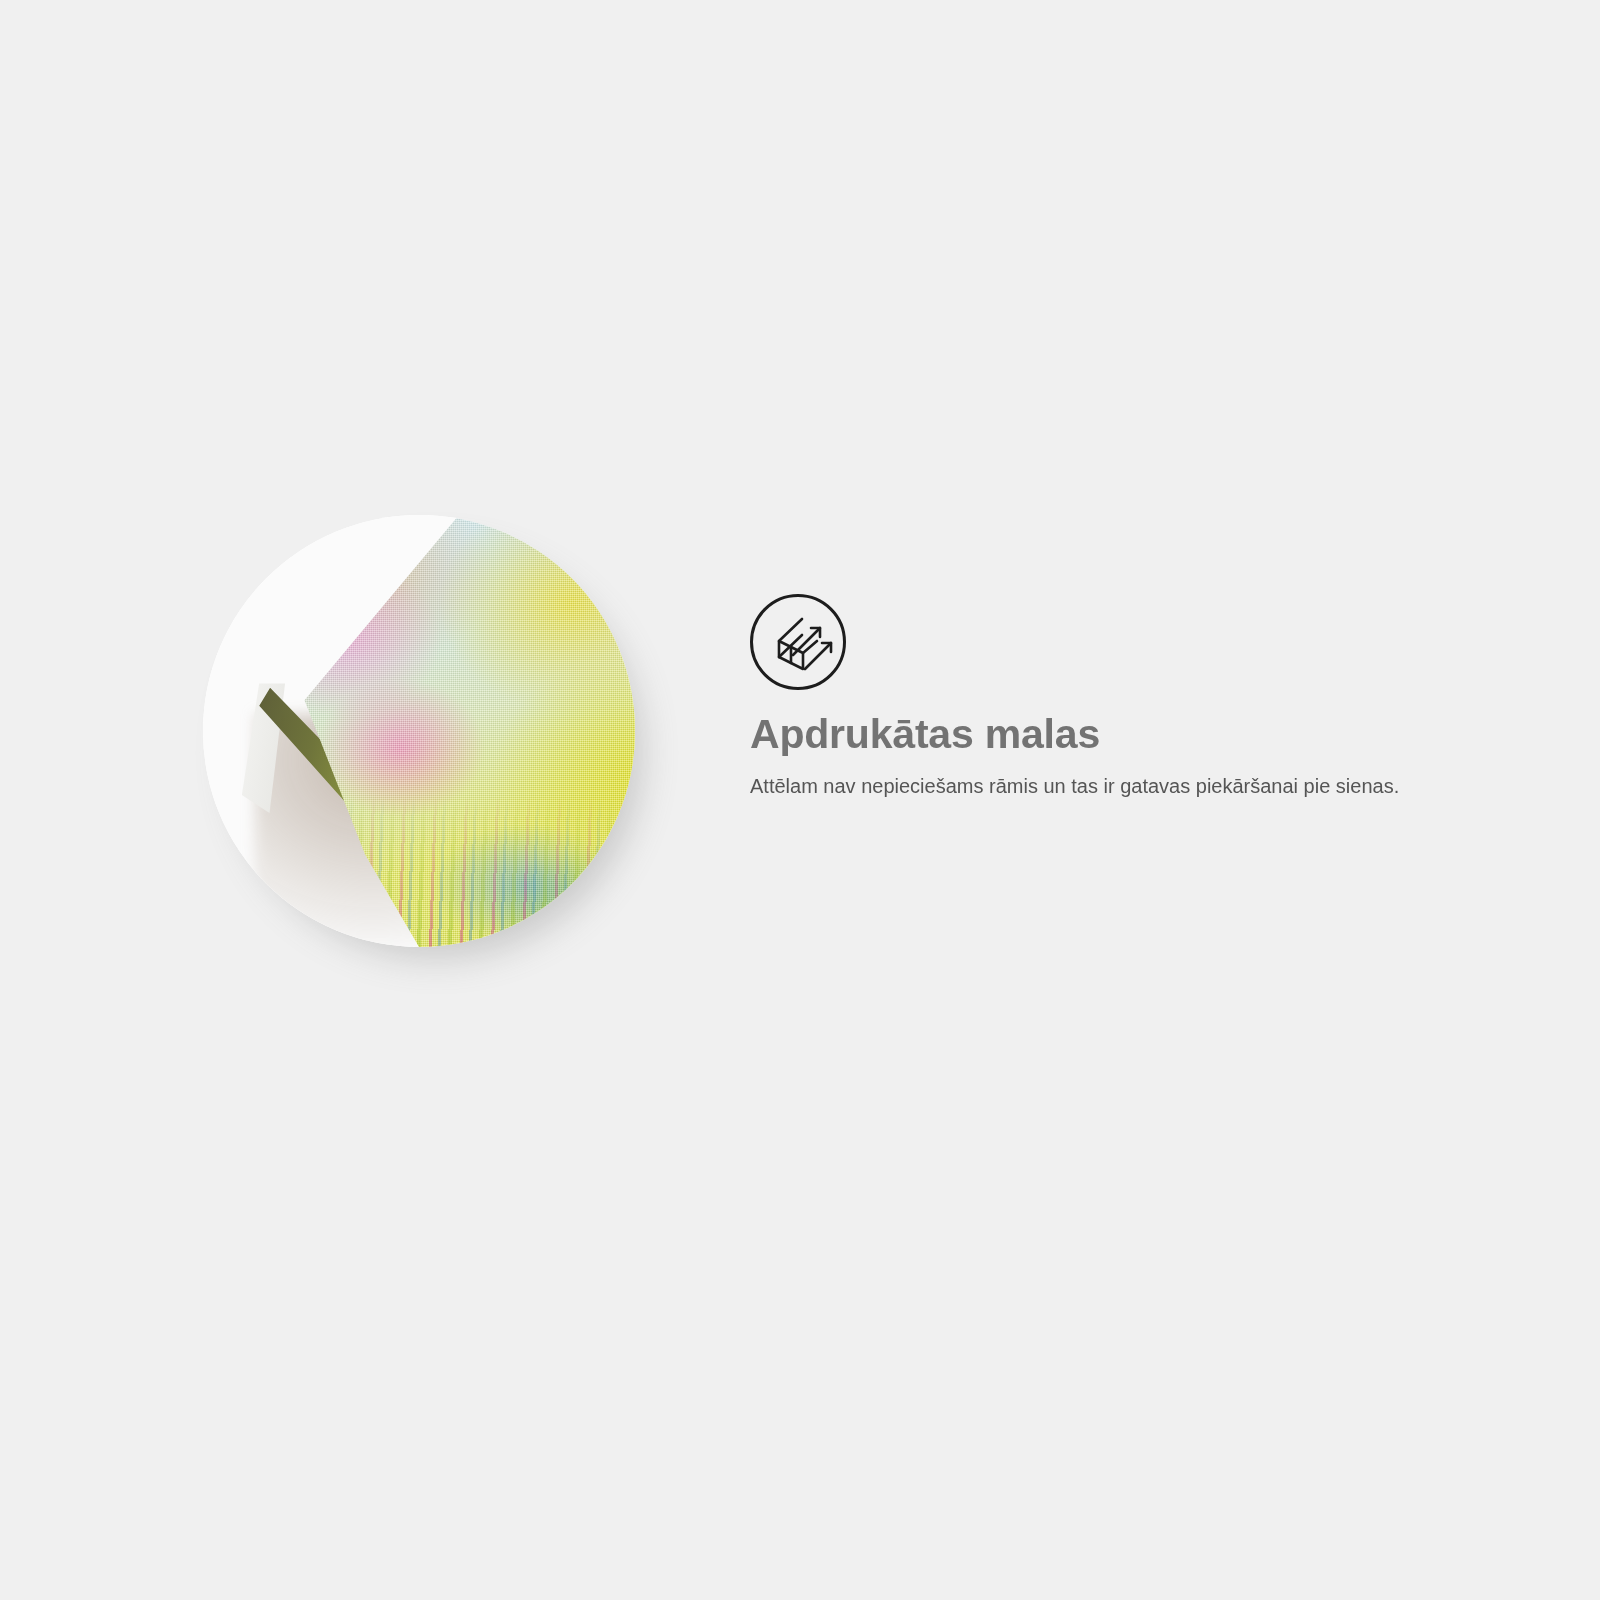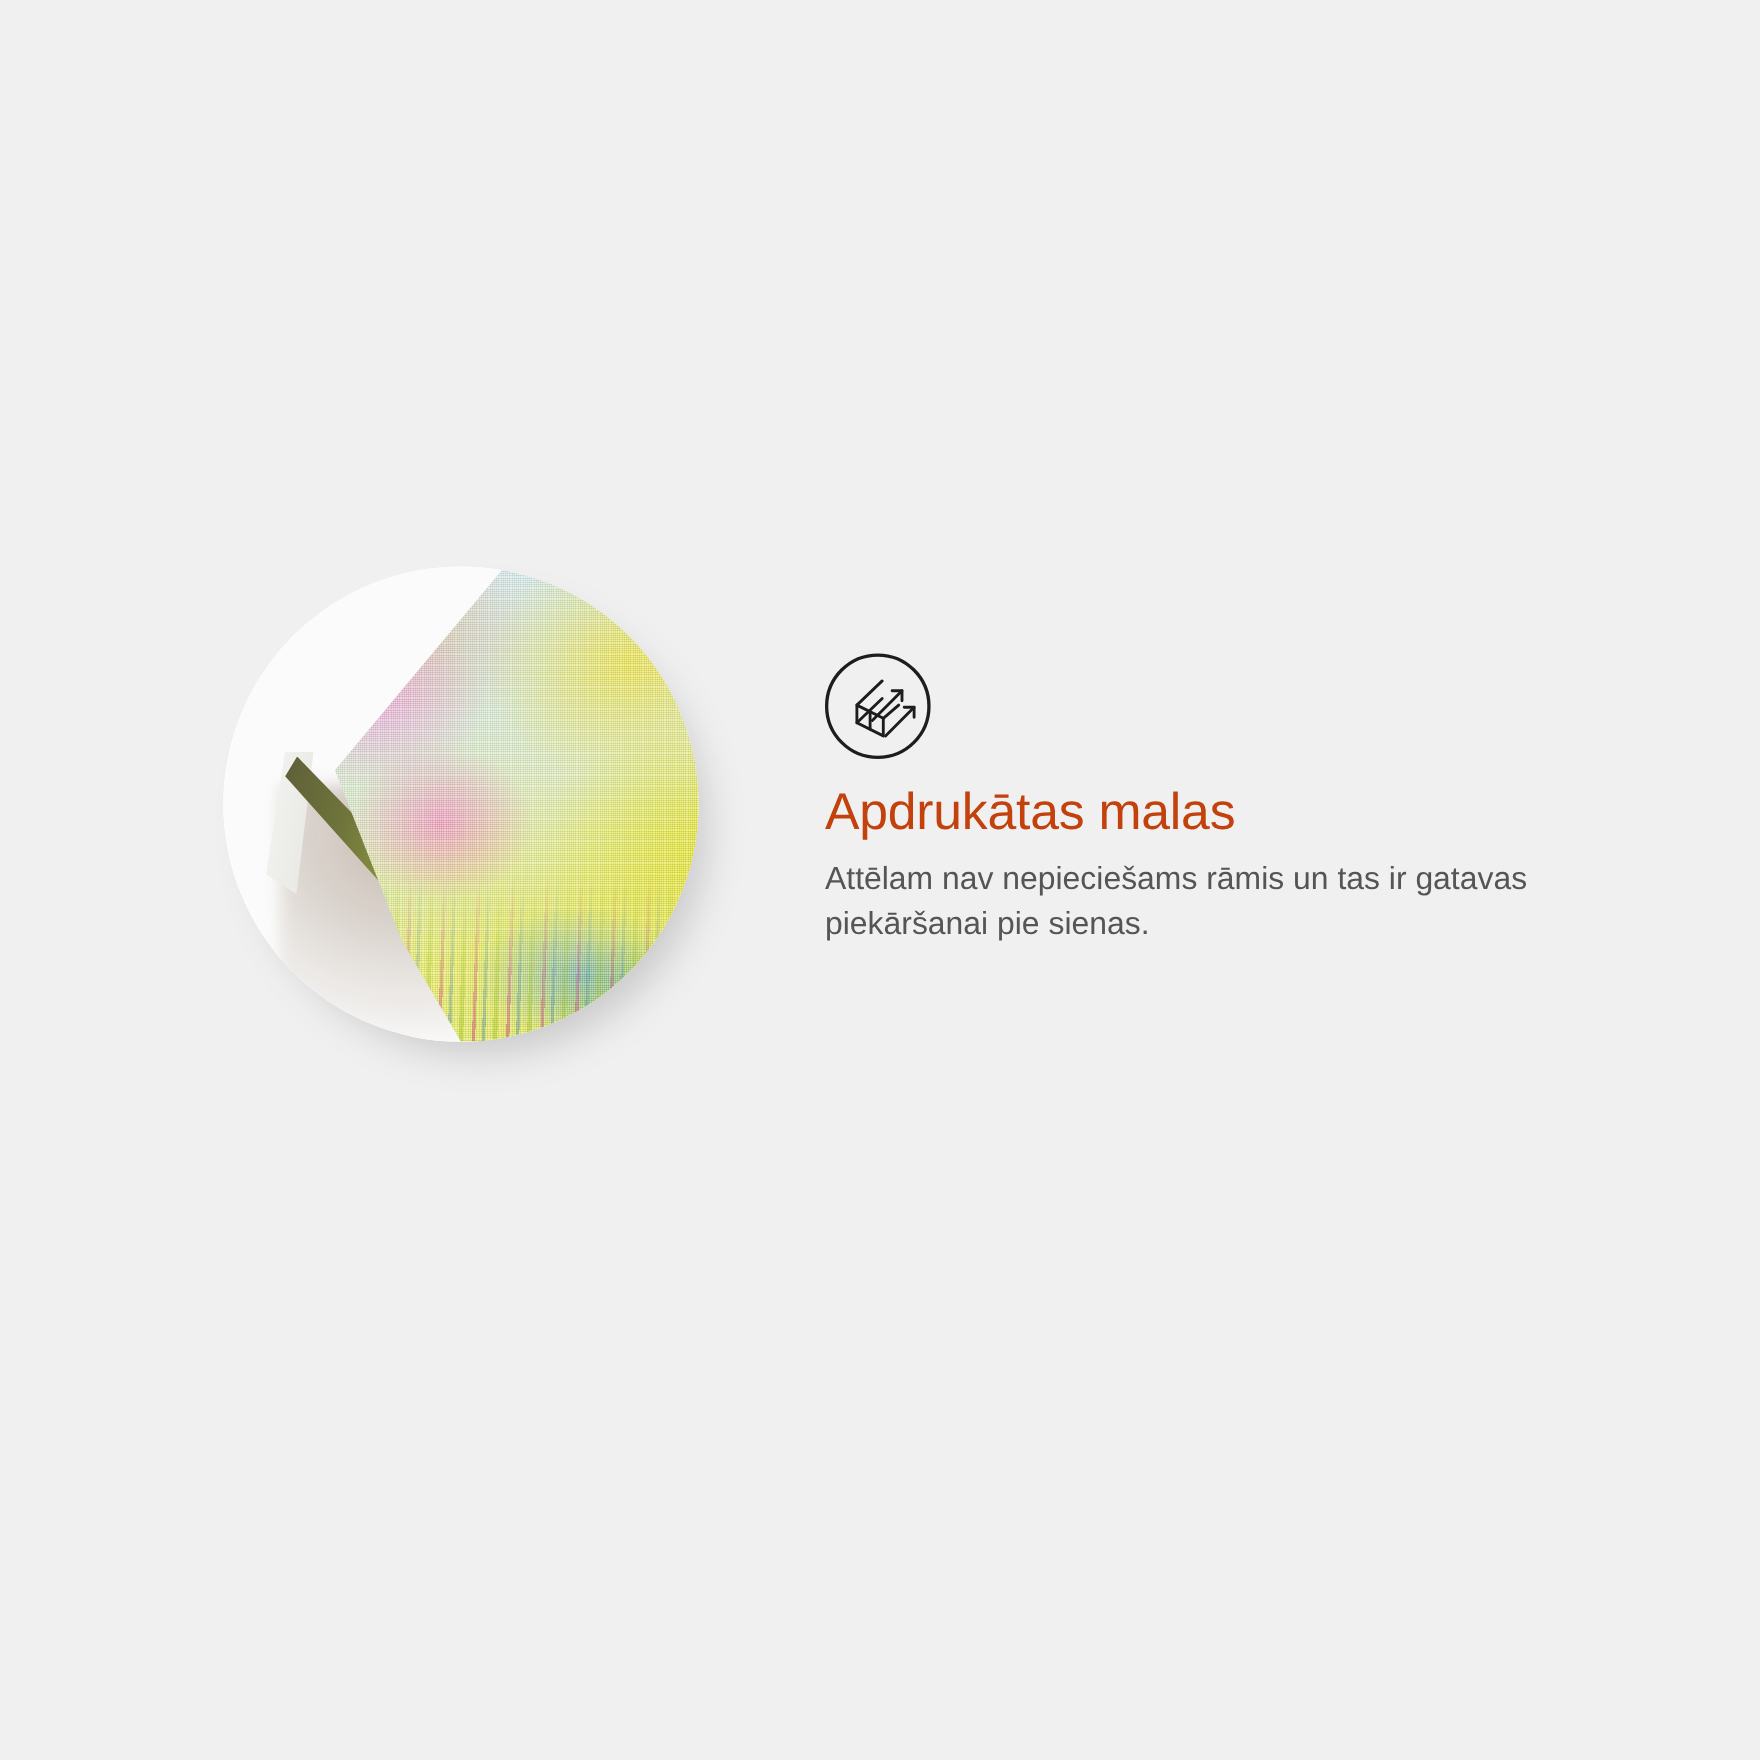--- a/index.html
+++ b/index.html
@@ -135,29 +135,29 @@
   }
   .icon-badge svg { display: block; }
   .icon-1 { left: 750px; top: 344px; }
 
   
   .text-col { position: absolute; }
   .text-col-1 { left: 750px; top: 462px; width: 720px; }
 
   .feature-title {
     margin: 0;
-    font-size: 47px;
-    font-weight: normal;
-    color: #c2410c;
+    font-size: 41px;
+    font-weight: bold;
+    color: #737373;
     letter-spacing: -0.2px;
     line-height: 1.12;
   }
   .feature-desc {
     margin: 14px 0 0 0;
-    font-size: 29px;
+    font-size: 20px;
     font-weight: normal;
     color: #555555;
     line-height: 1.42;
     max-width: 715px;
   }
 </style>
 </head>
 <body>
 
 <div class="page">

